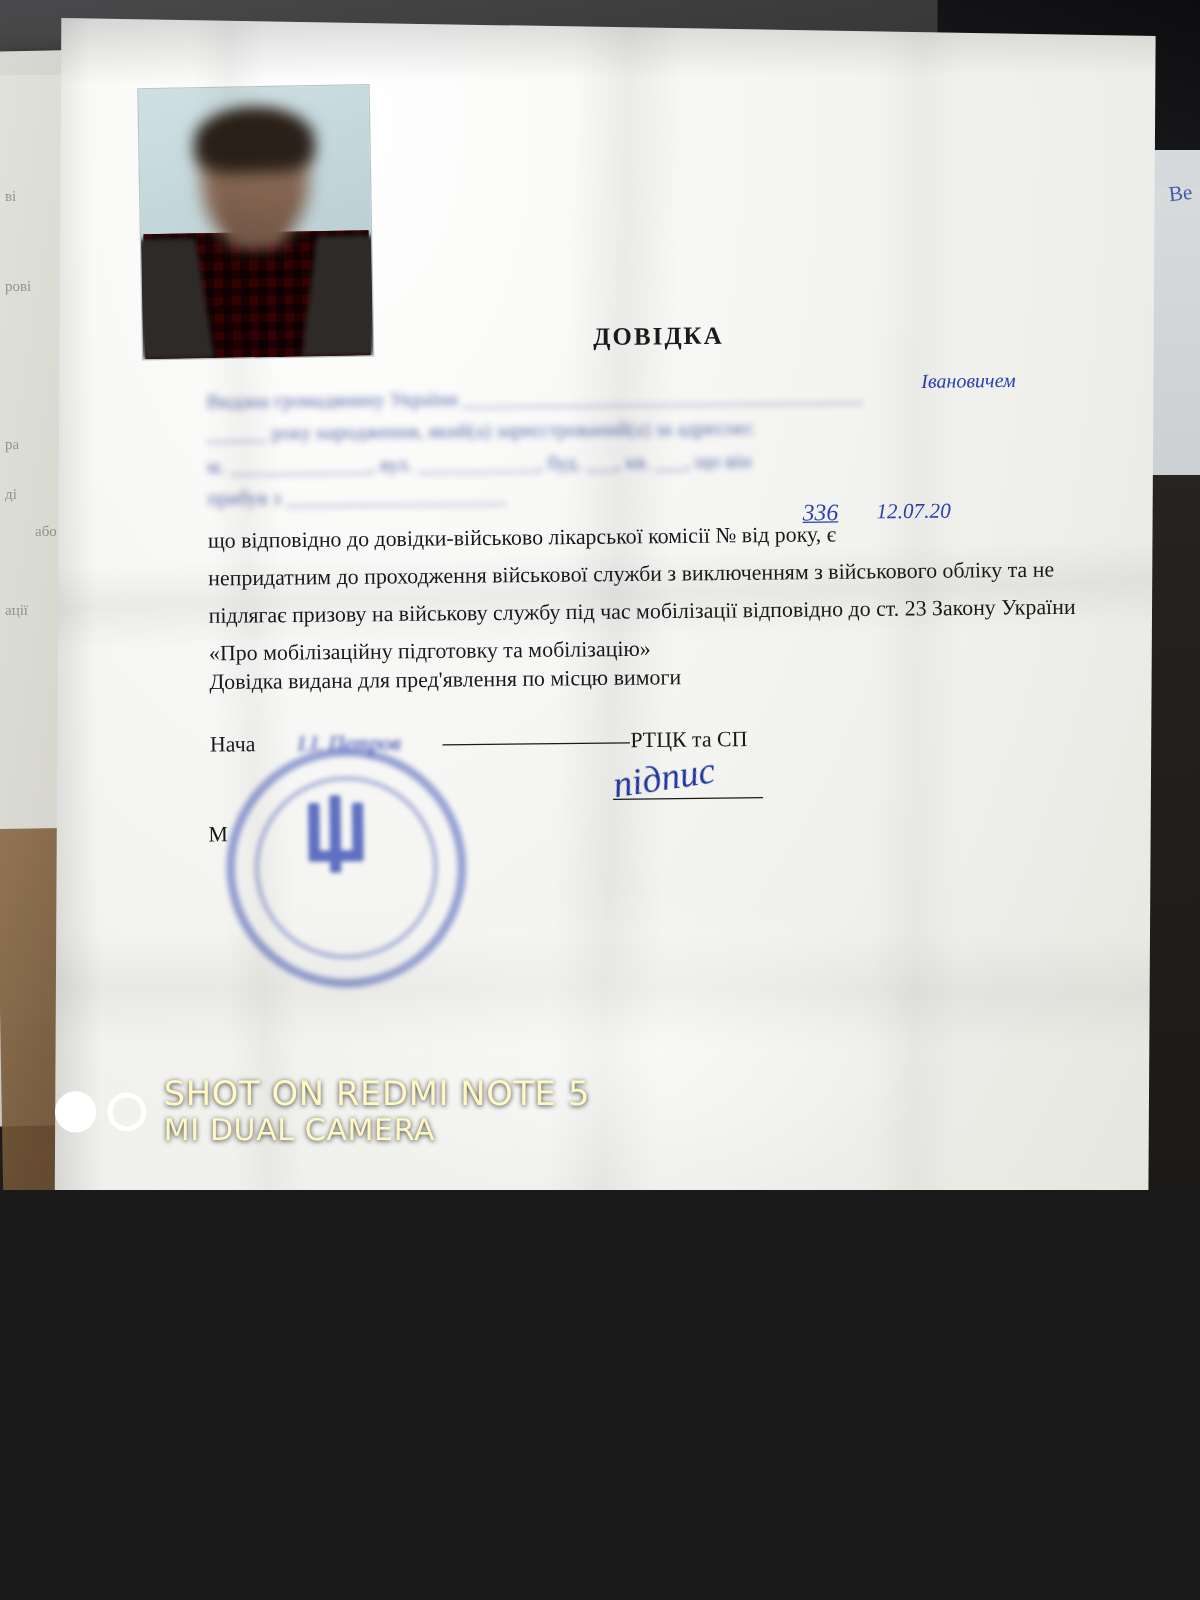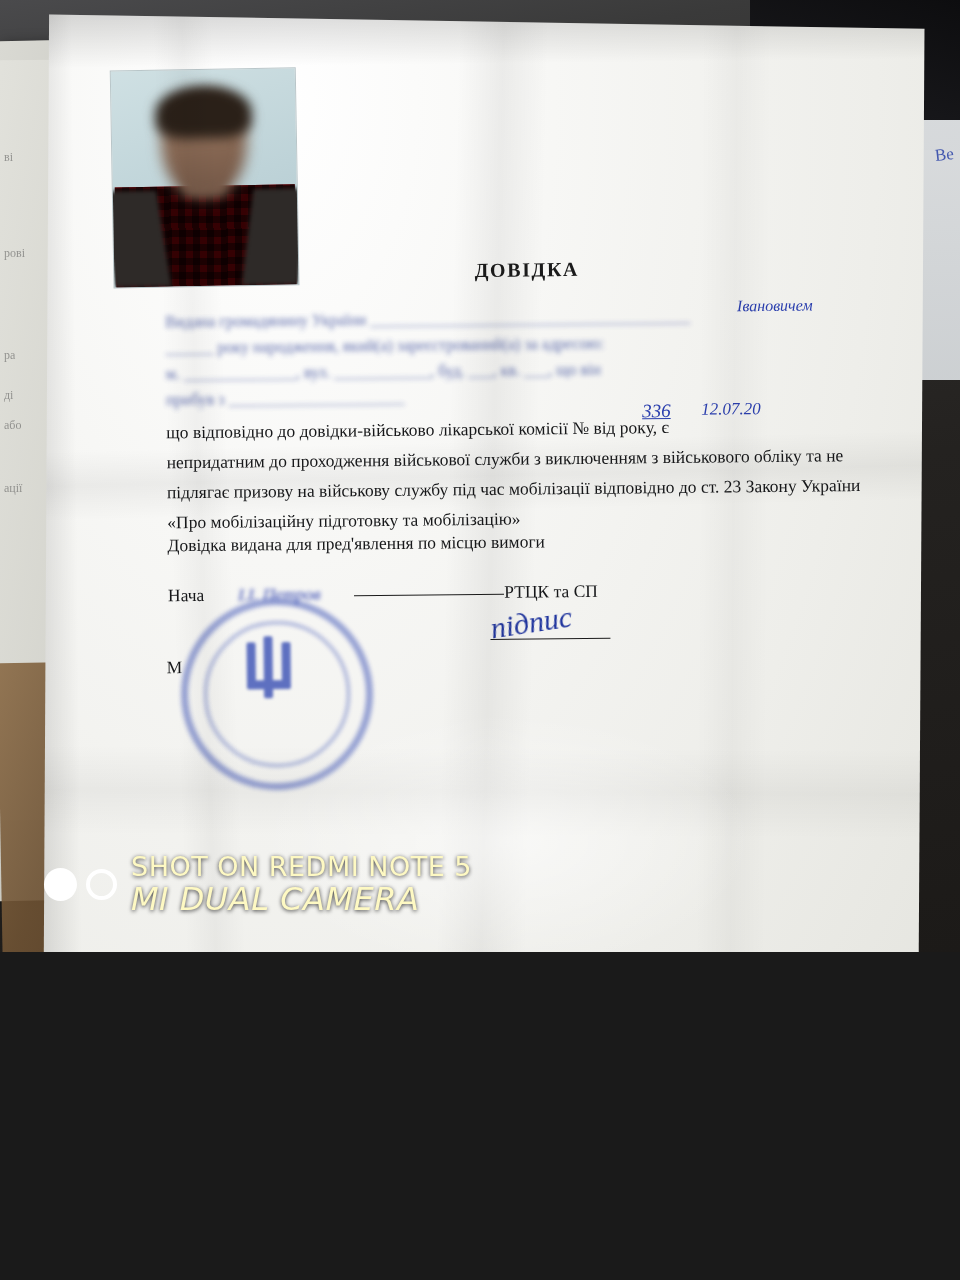--- a/index.html
+++ b/index.html
@@ -331,38 +331,38 @@
   .wm-dot-ring {
     width: 31px; height: 31px; border-radius: 50%;
     border: 4px solid #ffffff;
     box-sizing: border-box;
   }
   .wm-text {
     font-family: "DejaVu Sans", sans-serif;
     line-height: 1.12;
   }
   .wm-l1 { font-size: 27px; letter-spacing: .5px; }
-  .wm-l2 { font-size: 32px; letter-spacing: .5px; font-style: italic; }
+  .wm-l2 { font-size: 24px; letter-spacing: .5px; }
 </style>
 </head>
 <body>
 
 <div id="stage">
 
   <div class="bg-desk"></div>
   <div class="bg-dark-top-right"></div>
 
   <div class="bg-papers-left"></div>
   <div class="bg-papers-left2"></div>
 
   <div class="left-print" style="top:150px;">ві</div>
-  <div class="left-print" style="top:246px;">рові</div>
+  <div class="left-print" style="top:222px;">рові</div>
   <div class="left-print" style="top:348px;">ра</div>
   <div class="left-print" style="top:388px;">ді</div>
-  <div class="left-print" style="top:418px;">або</div>
+  <div class="left-print" style="top:418px;margin-left:24px;">або</div>
   <div class="left-print" style="top:481px;">ації</div>
 
   <div class="bg-wood"></div>
   <div class="bg-bluepaper"></div>
   <div class="bg-bluescribble">Ве</div>
 
   <div class="sheet">
 
     <div class="shadowtop"></div>
     <div class="shadowleft"></div>

